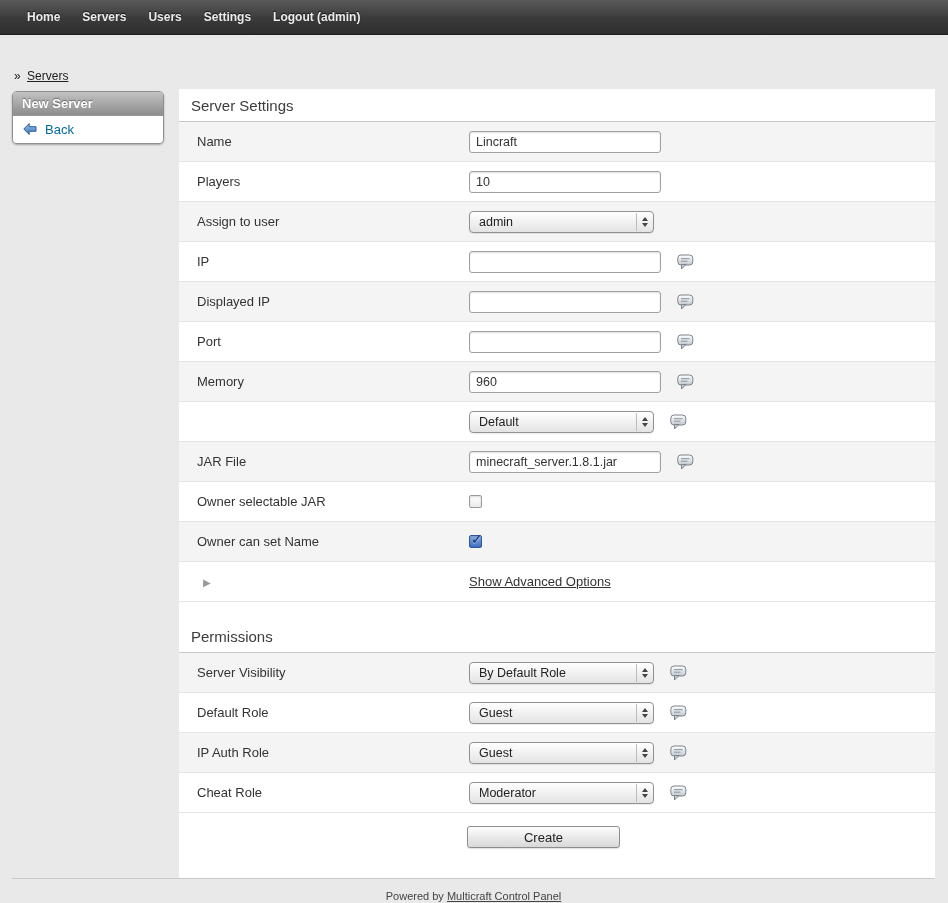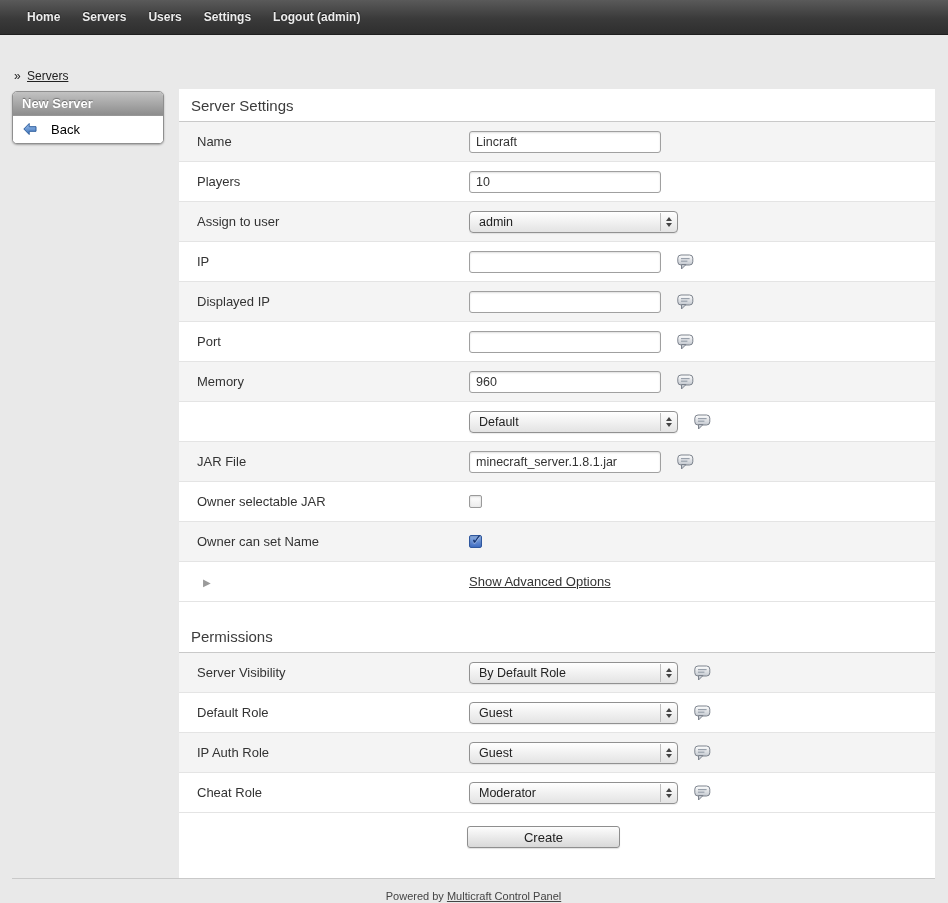--- a/index.html
+++ b/index.html
@@ -41,22 +41,22 @@
     background:#fff; overflow:hidden;
     box-shadow:0 1px 2px rgba(0,0,0,.3);
   }
   .sidebar-header {
     background:linear-gradient(#c2c2c2,#8d8d8d);
     color:#fff; font-weight:bold; font-size:13px;
     padding:4px 9px; border-bottom:1px solid #979797;
     text-shadow:0 -1px 1px rgba(0,0,0,.4);
   }
   .sidebar-item {
-    display:flex; align-items:center; gap:13px;
-    padding:5px 9px 6px; font-size:13px; color:#000000; cursor:pointer;
+    display:flex; align-items:center; gap:7px;
+    padding:5px 9px 6px; font-size:13px; color:#0369a1; cursor:pointer;
     background:#fff;
   }
   .back-arrow { display:inline-flex; width:16px; height:16px; }
 
   
   .main { flex:1; margin-left:15px; background:#fff; padding-bottom:14px; }
   .section-title {
     margin:0; padding:8px 12px 7px;
     font-size:15px; font-weight:normal; color:#3c3c3c;
     border-bottom:1px solid #c9c9c9;
@@ -76,21 +76,21 @@
   .text-input {
     width:192px; height:22px; padding:2px 6px;
     border:1px solid #a0a0a0; border-radius:3px;
     font-family:"Liberation Sans","DejaVu Sans",sans-serif;
     font-size:12.5px; color:#333; background:#fff;
     box-shadow:inset 0 1px 2px rgba(0,0,0,.13);
     outline:none;
   }
 
   .select {
-    width:209px; height:22px; position:relative;
+    width:185px; height:22px; position:relative;
     border:1px solid #919191; border-radius:4px;
     background:linear-gradient(#ffffff,#e3e3e3);
     display:flex; align-items:center;
     padding:0 22px 0 9px;
     font-size:12.5px; color:#222; cursor:default;
     box-shadow:0 1px 1px rgba(0,0,0,.08);
     white-space:nowrap; overflow:hidden;
   }
   .stepper {
     position:absolute; top:1px; right:1px; bottom:1px; width:16px;

